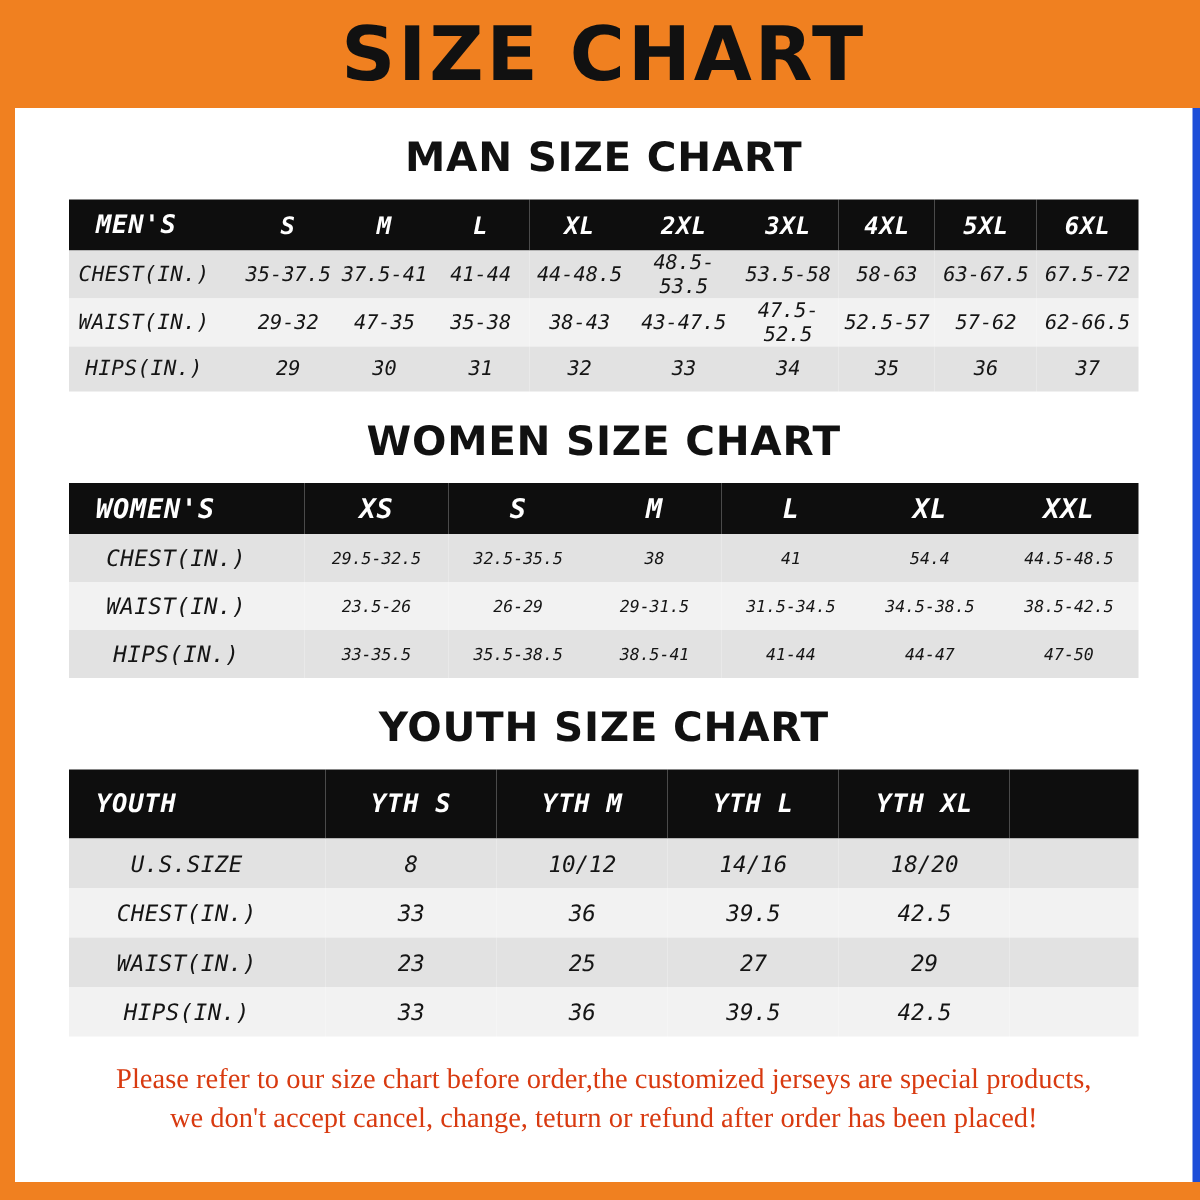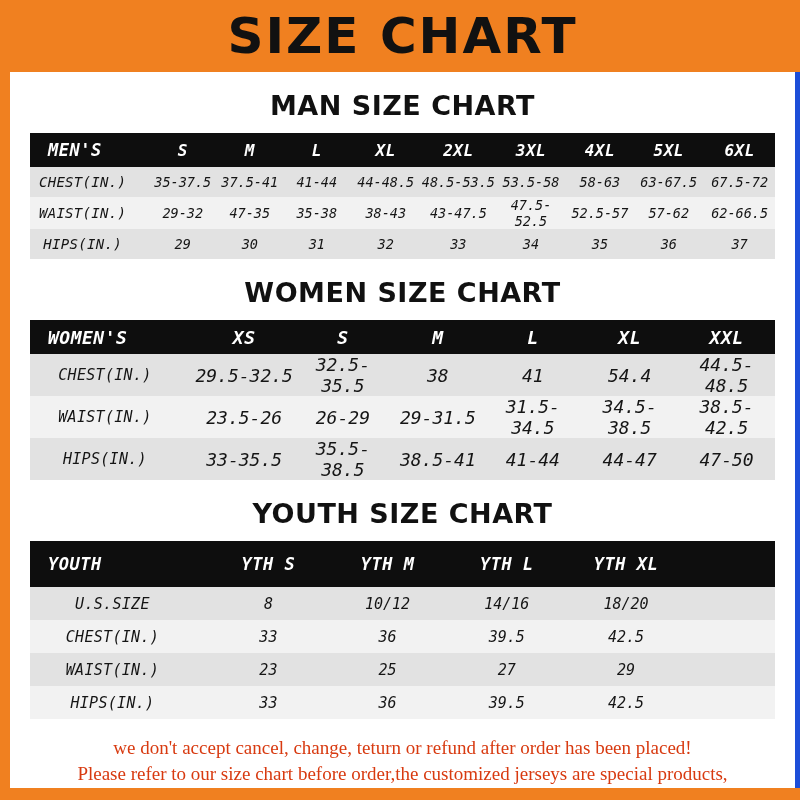--- a/index.html
+++ b/index.html
@@ -32,21 +32,21 @@
   }
   .banner-title {
     font-family: "DejaVu Sans", sans-serif;
     font-weight: bold;
     font-size: 50px;
     letter-spacing: 2px;
     color: #111111;
     line-height: 1;
   }
   .section {
-    padding: 0 20px;
+    padding: 0 36px;
   }
   .section-title {
     text-align: center;
     font-family: "DejaVu Sans", sans-serif;
     font-weight: bold;
     font-size: 27px;
     color: #111111;
     letter-spacing: 0.5px;
     margin: 18px 0 12px 0;
   }
@@ -98,21 +98,21 @@
     letter-spacing: 0.3px;
     margin-top: 28px;
   }
   .row-a { background: #e2e2e2; }
   .row-b { background: #f2f2f2; }
   .row-c { background: #e2e2e2; }
   .row-d { background: #f2f2f2; }
 
   .women .hdr-row th { font-size: 18px; }
   .women .hdr-row th.lbl { font-size: 18px; }
-  .women .body-row td { font-size: 18px; }
+  .women .body-row td { font-size: 11px; }
   .women .body-row td.lbl { font-size: 15px; }
   .women .body-row { height: 32px; }
   .women .body-row td { height: 32px; }
 
   .youth .hdr-row { height: 36px; }
   .youth .hdr-row th { font-size: 17px; height: 46px; }
   .youth .body-row { height: 17px; }
   .youth .body-row td { height: 33px; font-size: 15px; }
   .youth .body-row td.lbl { font-size: 15px; }
 
@@ -323,18 +323,18 @@
           <td>36</td>
           <td>39.5</td>
           <td>42.5</td>
           <td></td>
         </tr>
       </tbody>
     </table>
   </div>
 
   <div class="footer">
+    <p>Please refer to our size chart before order,the customized jerseys are special products,</p>
     <p>we don't accept cancel, change, teturn or refund after order has been placed!</p>
-    <p>Please refer to our size chart before order,the customized jerseys are special products,</p>
   </div>
 
   <div class="bottom-bar"></div>
 </div>
 
 </body></html>

